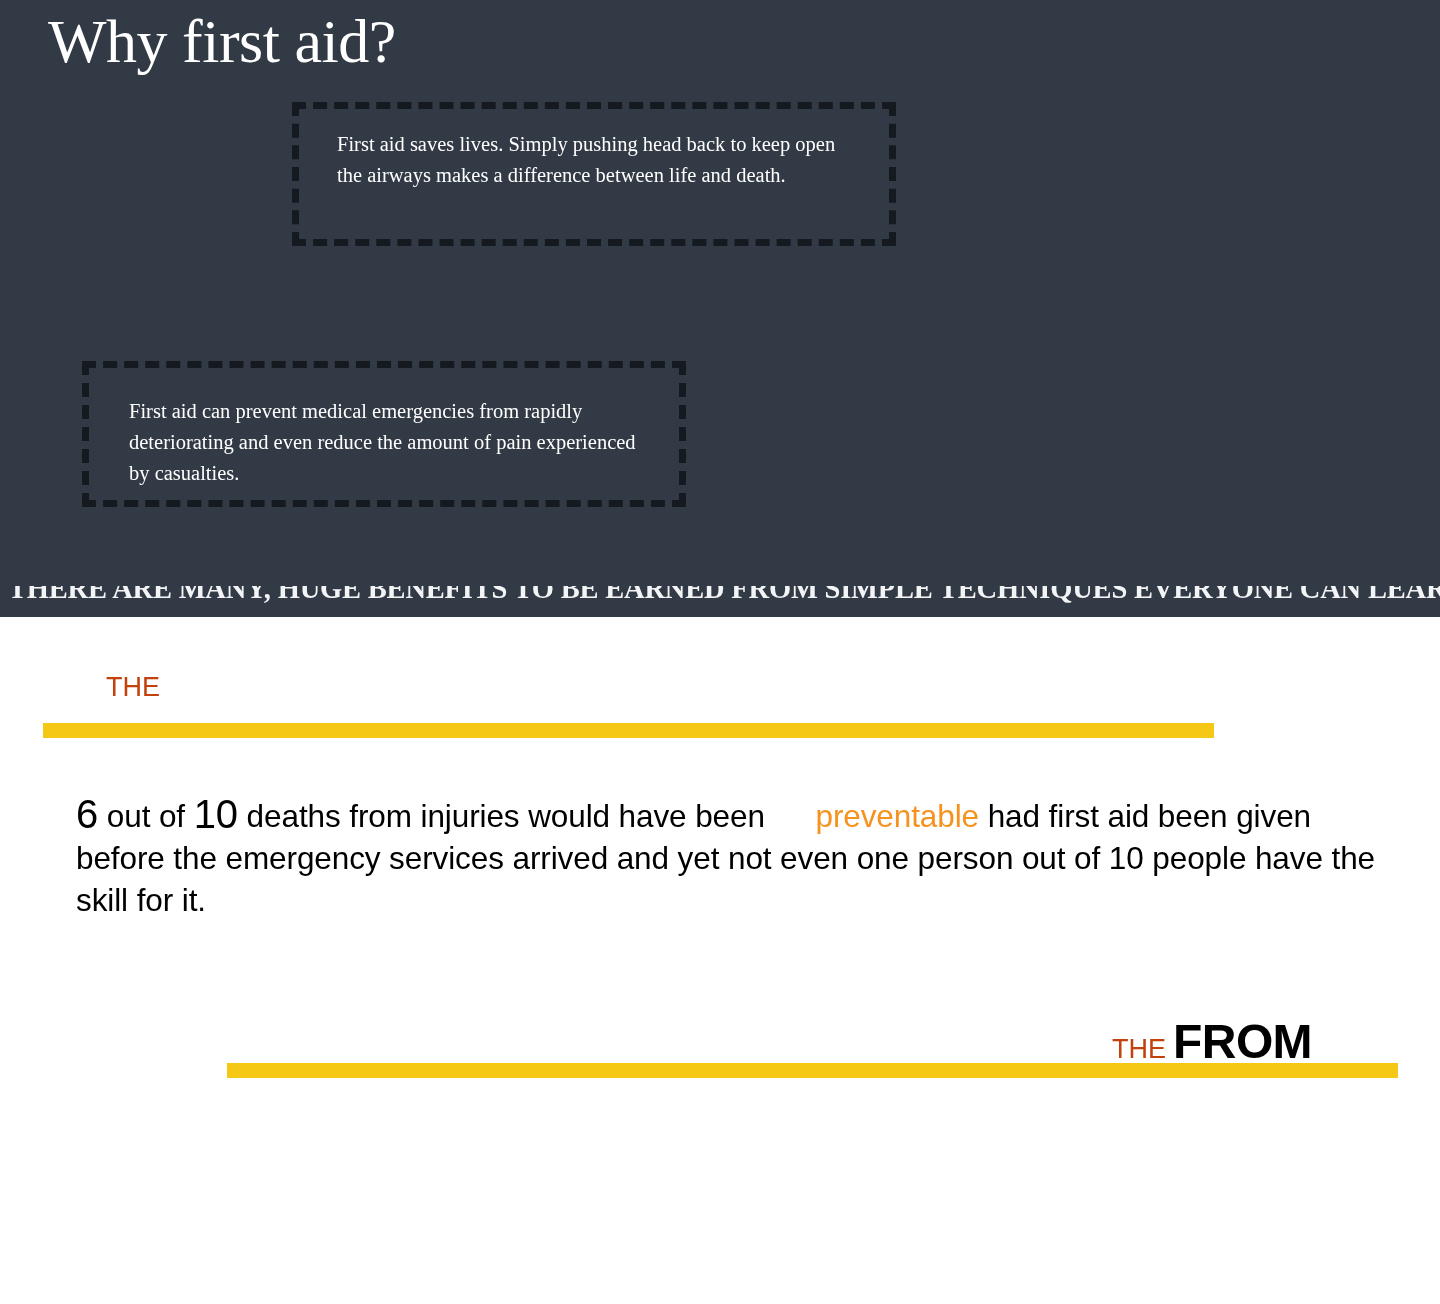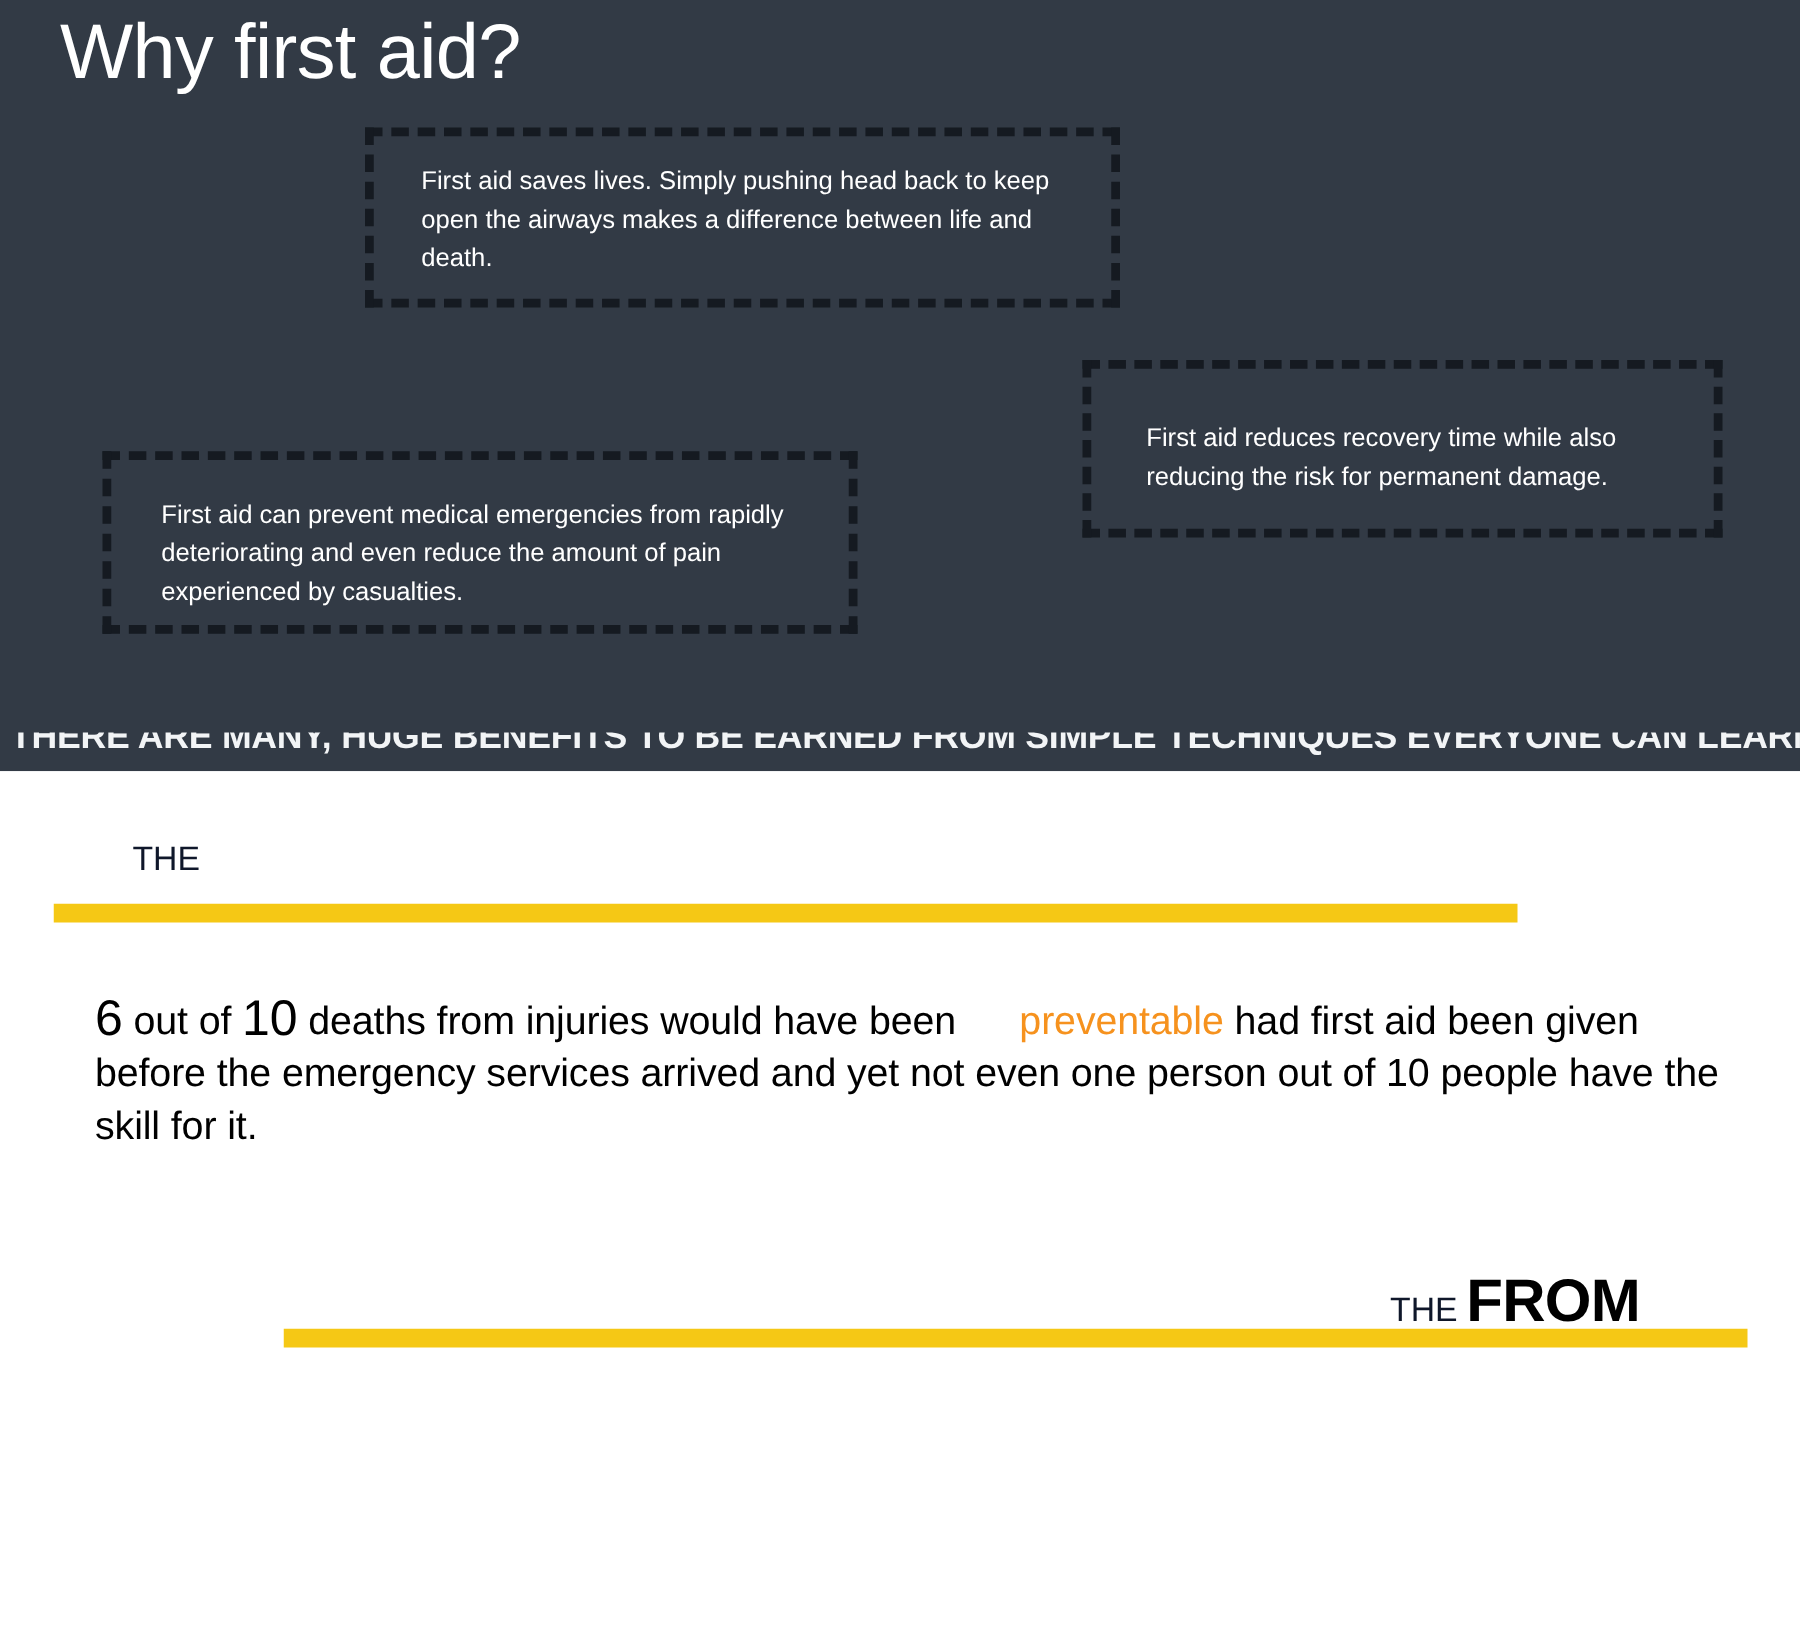--- a/index.html
+++ b/index.html
@@ -17,20 +17,21 @@
 
   
   #hero {
     position: absolute;
     left: 0;
     top: 0;
     width: 1440px;
     height: 617px;
     background: #323a45;
     overflow: hidden;
+    font-family: Liberation Serif, serif;
   }
 
   #hero-title {
     position: absolute;
     left: 48px;
     top: 6px;
     font-size: 62px;
     font-weight: 400;
     color: #ffffff;
     letter-spacing: -0.5px;
@@ -117,21 +118,21 @@
     position: absolute;
     right: 128px;
     top: 397px;
     display: flex;
     align-items: baseline;
     white-space: nowrap;
   }
   .kicker {
     font-size: 27px;
     font-weight: 400;
-    color: #0f172a;
+    color: #c2410c;
     letter-spacing: 0px;
   }
   .headline {
     font-size: 48px;
     font-weight: 700;
     color: #000000;
     letter-spacing: -0.6px;
     margin-left: 7px;
   }
 
@@ -195,23 +196,20 @@
   <div id="hero-title">Why first aid?</div>
 
   <div class="callout" id="callout-1">
     <span class="callout-text">First aid saves lives. Simply pushing head back to keep open the airways makes a difference between life and death.</span>
   </div>
 
   <div class="callout" id="callout-2">
     <span class="callout-text">First aid can prevent medical emergencies from rapidly deteriorating and even reduce the amount of pain experienced by casualties.</span>
   </div>
 
-  <div class="callout" id="callout-3">
-    <span class="callout-text">First aid reduces recovery time while also reducing the risk for permanent damage.</span>
-  </div>
 
   <div id="banner-strip">
     <div id="banner-text">THERE ARE MANY, HUGE BENEFITS TO BE EARNED FROM SIMPLE TECHNIQUES EVERYONE CAN LEARN</div>
   </div>
 </div>
 
 <div id="light">
 
   <div id="problem-heading">
     <span class="kicker">THE</span>

